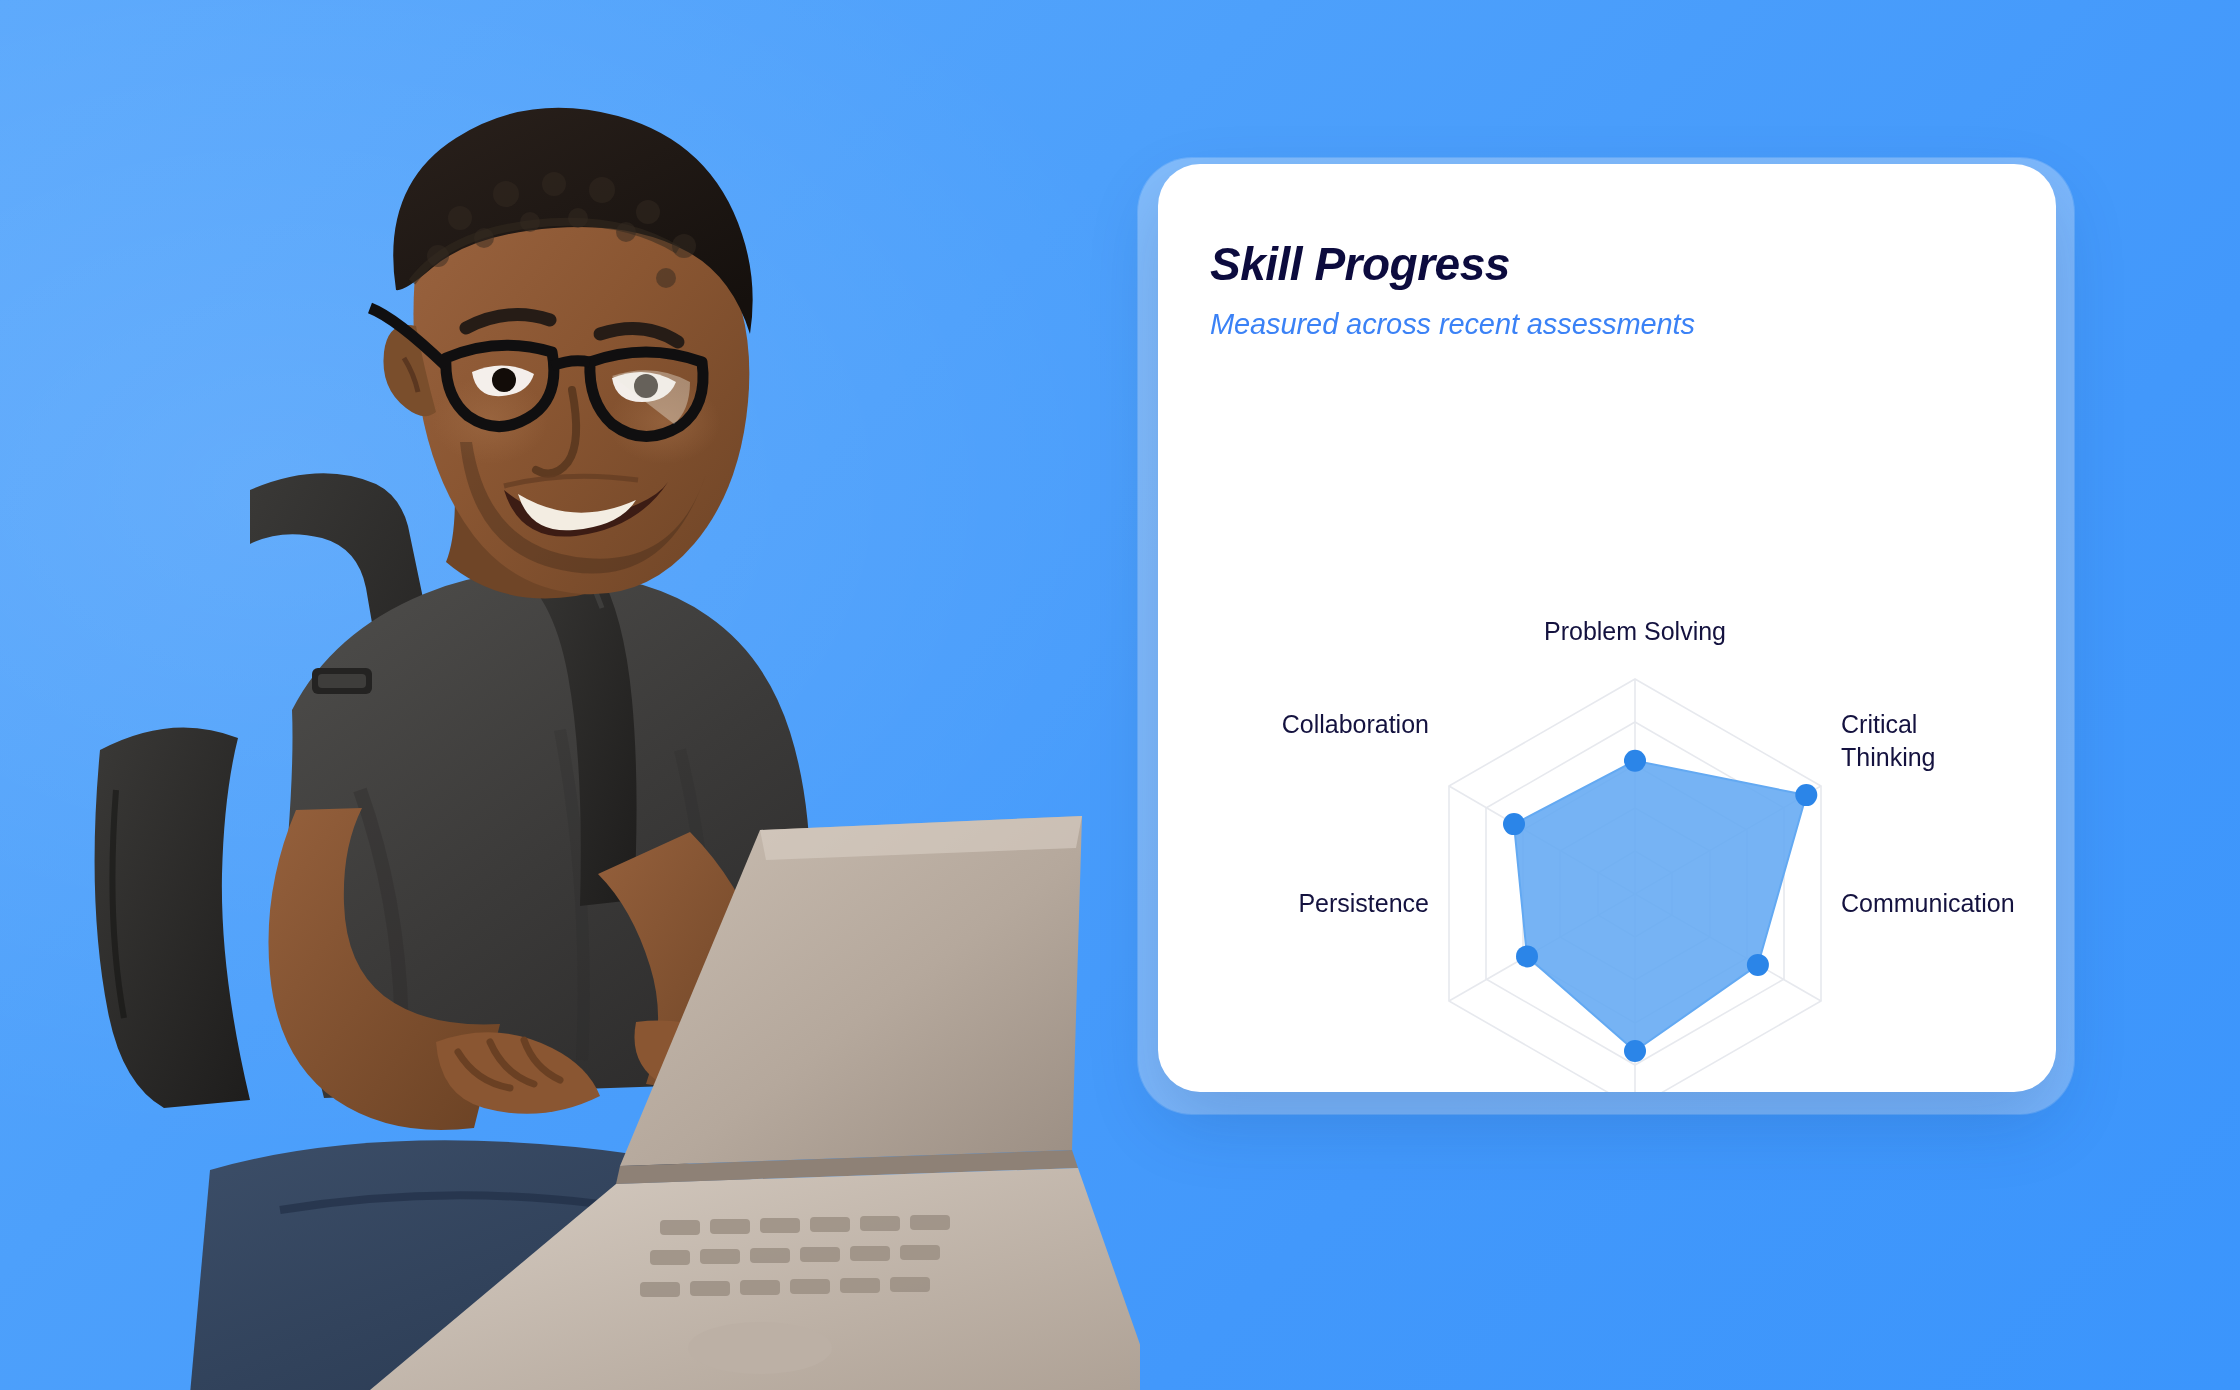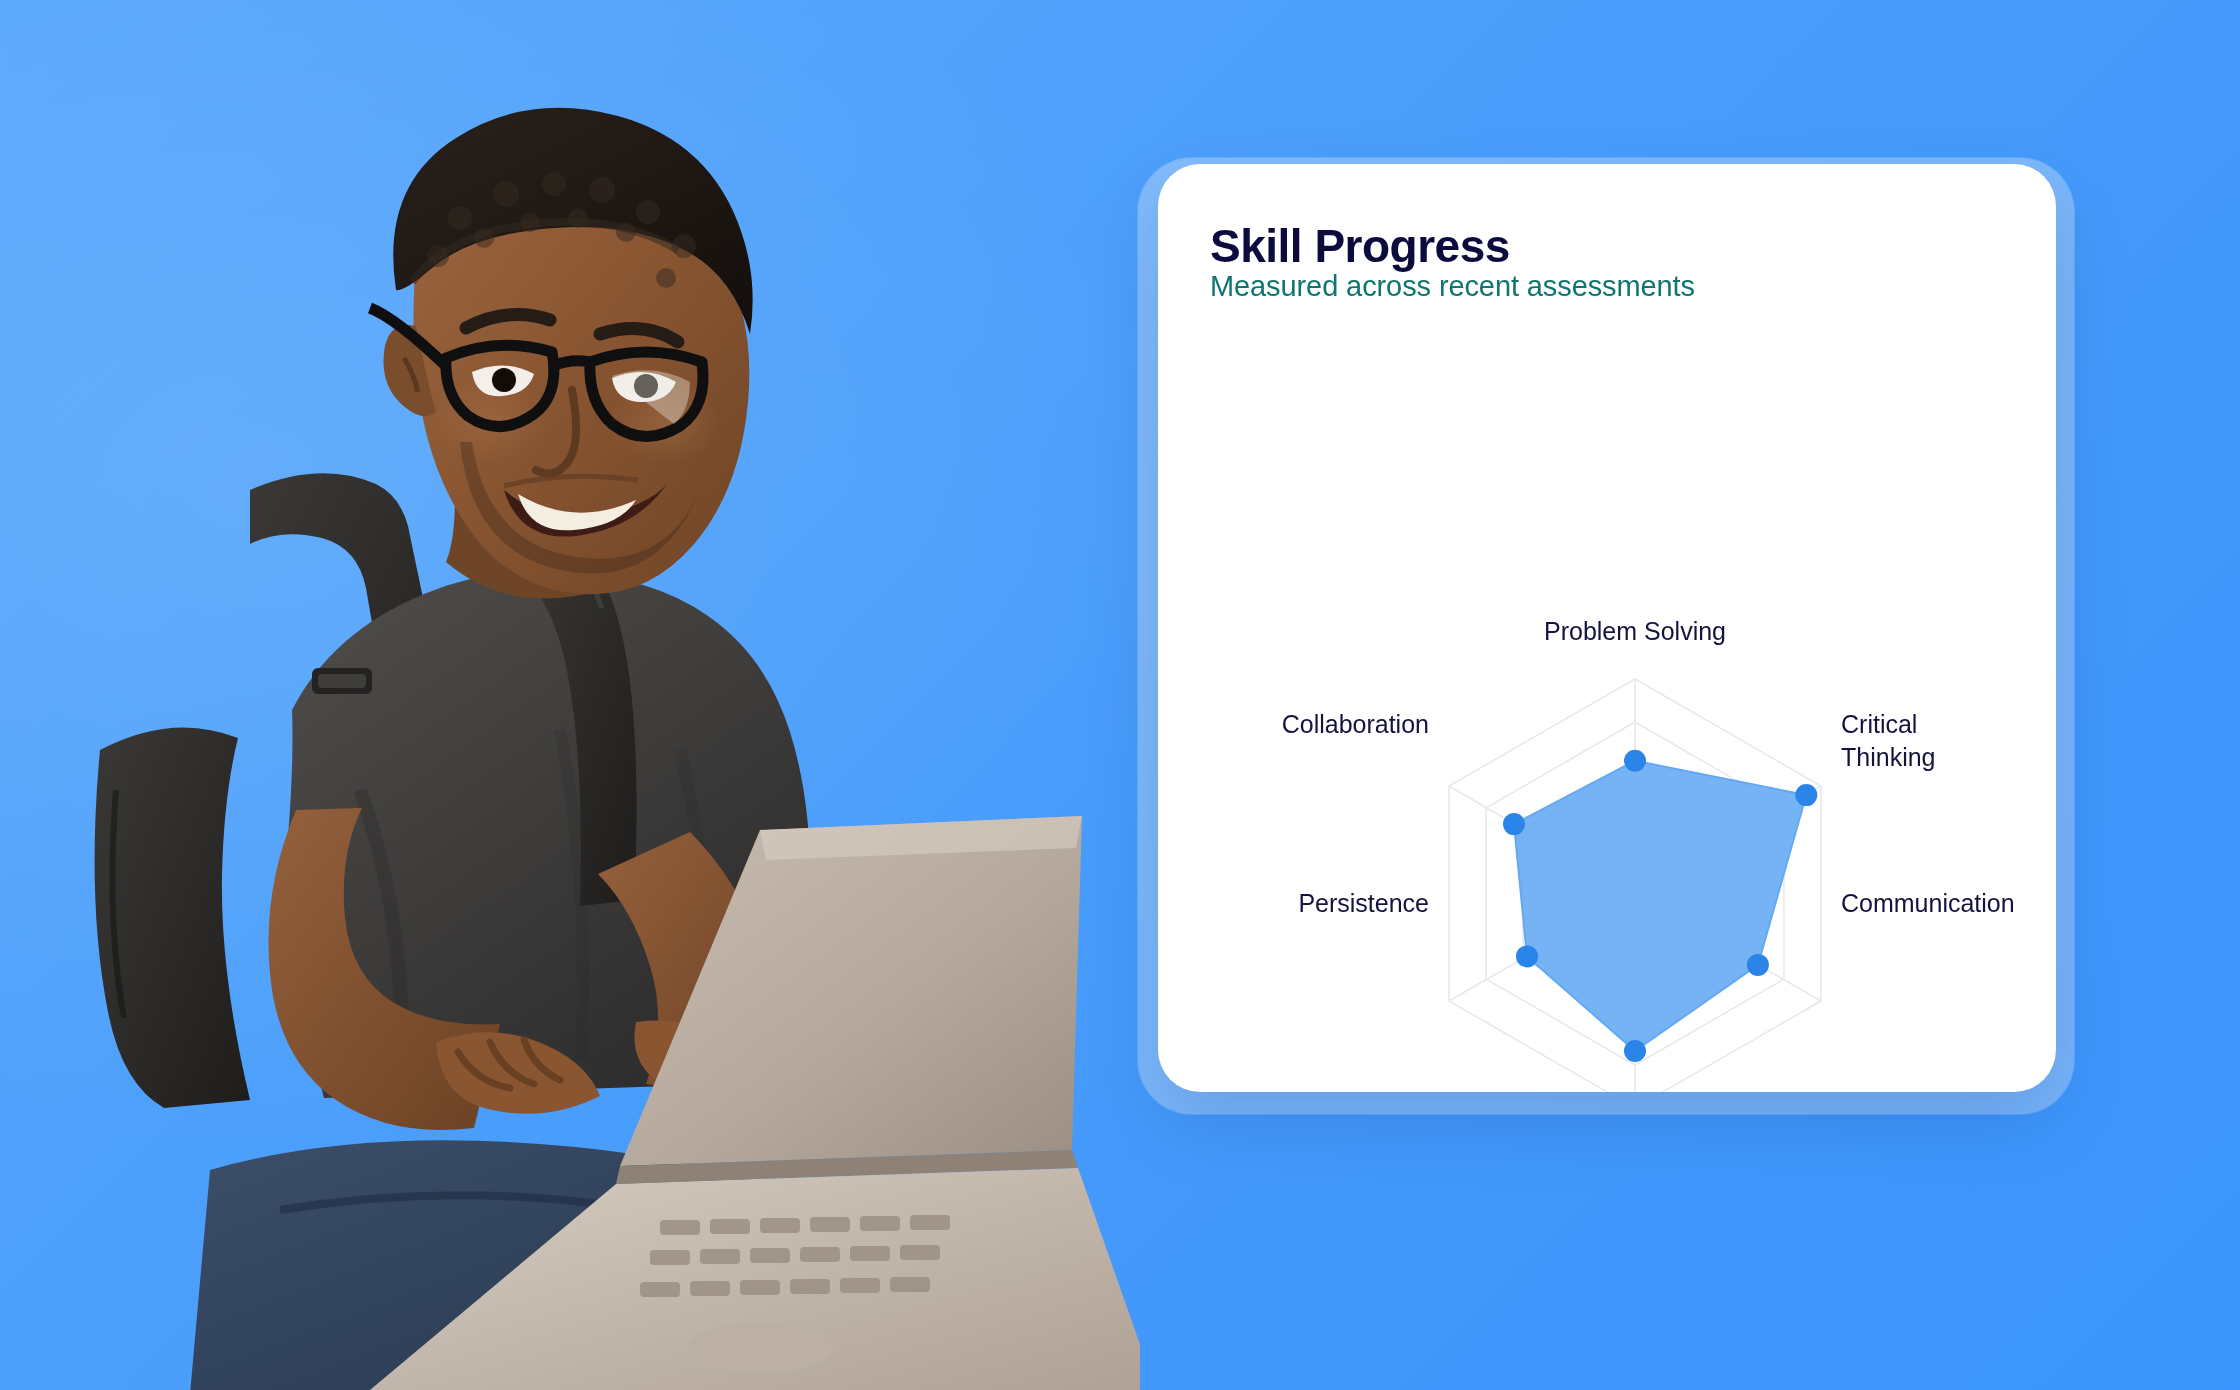--- a/index.html
+++ b/index.html
@@ -49,33 +49,35 @@
     left: 1158px;
     top: 164px;
     width: 898px;
     height: 928px;
     background: #FFFFFF;
     border-radius: 42px;
     box-shadow: 0 30px 70px rgba(18, 52, 110, 0.18);
     overflow: hidden;
   }
   .card-head {
-    padding: 58px 0 0 52px;
+    padding: 76px 0 0 52px;
+    font-style: italic;
   }
   .card-title {
     font-size: 46px;
     font-weight: 700;
     letter-spacing: -0.5px;
     color: #0C0B3E;
     line-height: 1.05;
   }
   .card-subtitle {
+    margin-top: 20px;
     font-size: 29px;
     font-weight: 400;
-    color: #0f766e;
+    color: #3b82f6;
     letter-spacing: -0.1px;
   }
 
   
   .radar-wrap {
     position: absolute;
     left: 0;
     top: 168px;
     width: 898px;
     height: 760px;

